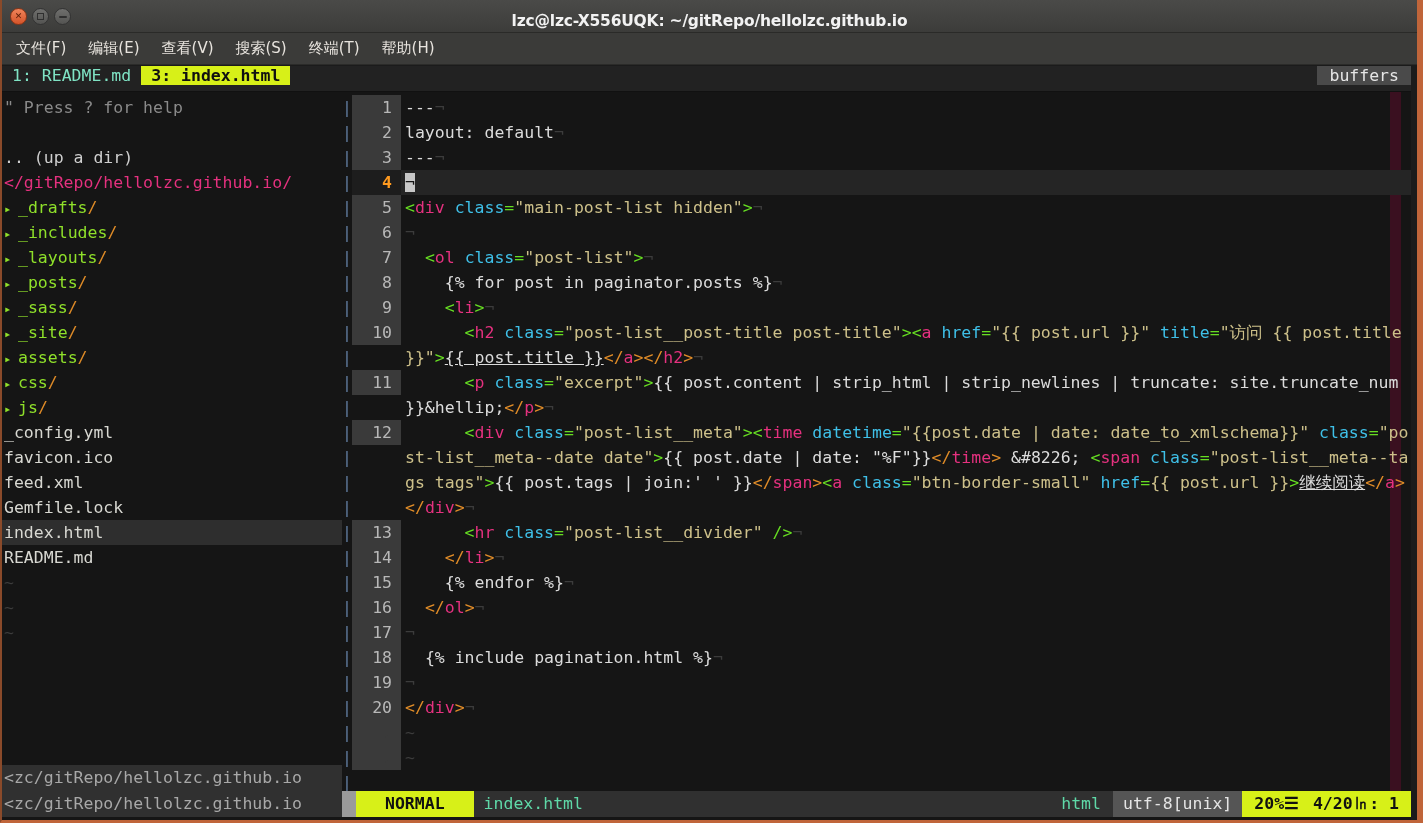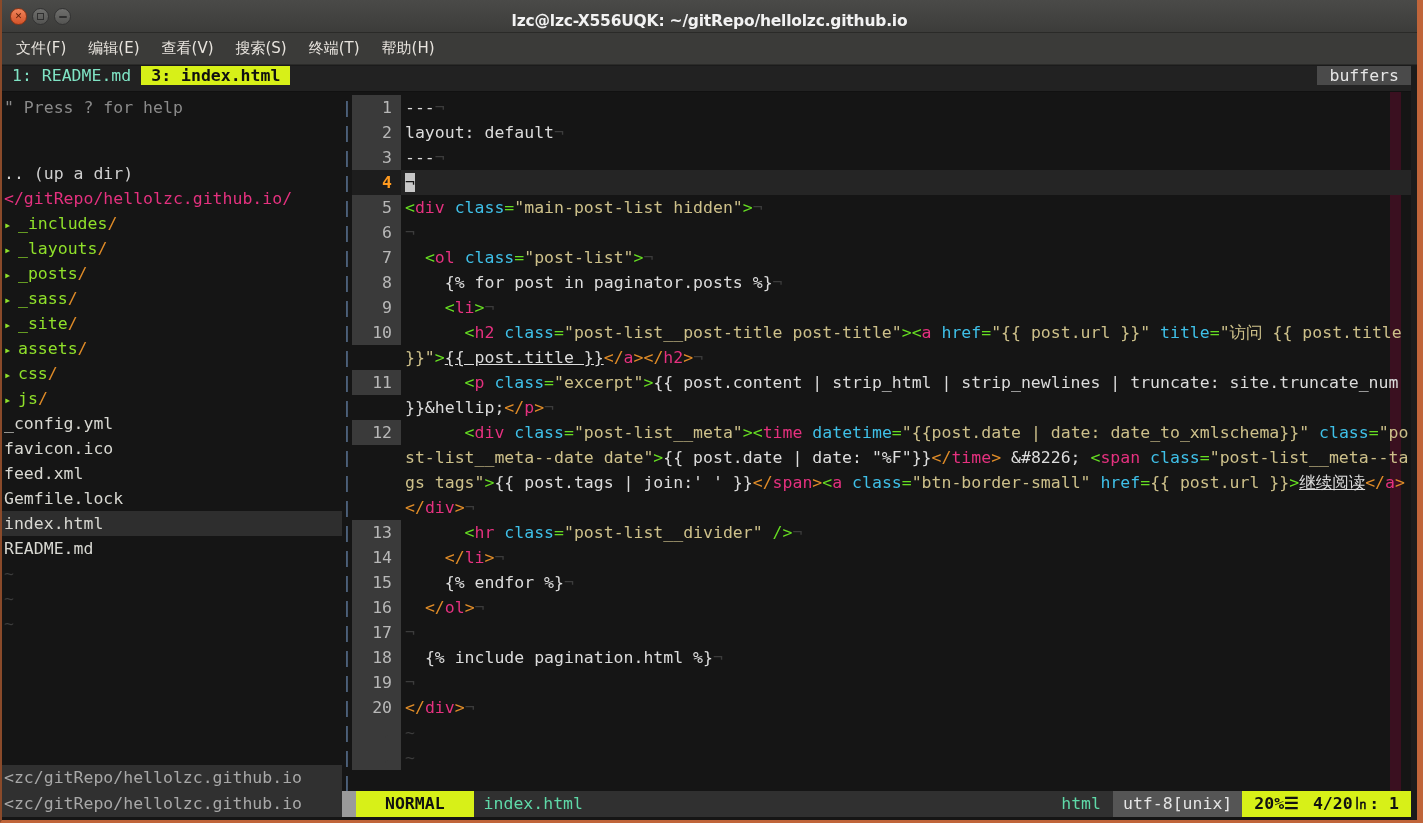--- a/index.html
+++ b/index.html
@@ -78,21 +78,21 @@
   #tree {
     width:340px; flex:none; background:#151515; position:relative;
     padding-top:3px; overflow:hidden;
   }
   .trow {
     height:25px; line-height:25px; font-size:16.5px; white-space:nowrap;
     padding-left:2px; color:#cfcfcf;
   }
   .trow.hl { background:#2e2e2e; }
   .t-help { color:#8a8a8a; }
-  .t-up { color:#cfcfcf;margin-top:16px; }
+  .t-up { color:#cfcfcf; }
   .t-root { color:#e5317f; }
   .t-arrow { color:#8fe02a; font-size:12px; display:inline-block; width:14px; }
   .t-dir { color:#8fe02a; }
   .t-slash { color:#e08c28; }
   .t-file { color:#d8d8d2; }
   .t-tilde { color:#3c3c3c; font-size:16.5px; }
   #tree-status {
     position:absolute; left:0; right:0; bottom:0; height:26px;
     background:#303030; color:#a8a8a8; font-size:16.5px;
     line-height:26px; padding-left:2px; white-space:nowrap; overflow:hidden;
@@ -209,20 +209,21 @@
     </div>
 
     <div id="split">
 
       <div id="tree">
         <div class="trow t-help">" Press ? for help</div>
         <div class="trow">&nbsp;</div>
         <div class="trow t-up">.. (up a dir)</div>
         <div class="trow t-root">&lt;/gitRepo/hellolzc.github.io/</div>
         <div id="tree-dirs">
+            <div class="trow"><span class="t-arrow">▸</span><span class="t-dir">_drafts</span><span class="t-slash">/</span></div>
             <div class="trow"><span class="t-arrow">▸</span><span class="t-dir">_includes</span><span class="t-slash">/</span></div>
             <div class="trow"><span class="t-arrow">▸</span><span class="t-dir">_layouts</span><span class="t-slash">/</span></div>
             <div class="trow"><span class="t-arrow">▸</span><span class="t-dir">_posts</span><span class="t-slash">/</span></div>
             <div class="trow"><span class="t-arrow">▸</span><span class="t-dir">_sass</span><span class="t-slash">/</span></div>
             <div class="trow"><span class="t-arrow">▸</span><span class="t-dir">_site</span><span class="t-slash">/</span></div>
             <div class="trow"><span class="t-arrow">▸</span><span class="t-dir">assets</span><span class="t-slash">/</span></div>
             <div class="trow"><span class="t-arrow">▸</span><span class="t-dir">css</span><span class="t-slash">/</span></div>
             <div class="trow"><span class="t-arrow">▸</span><span class="t-dir">js</span><span class="t-slash">/</span></div>
           </div>
         <div id="tree-files">

